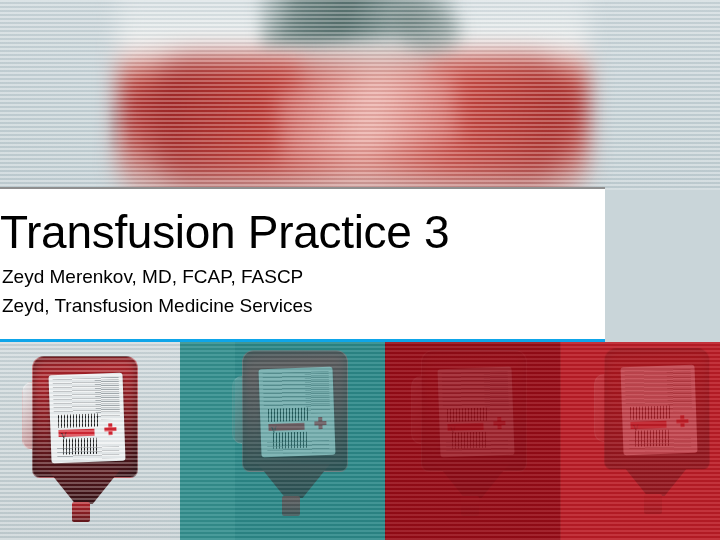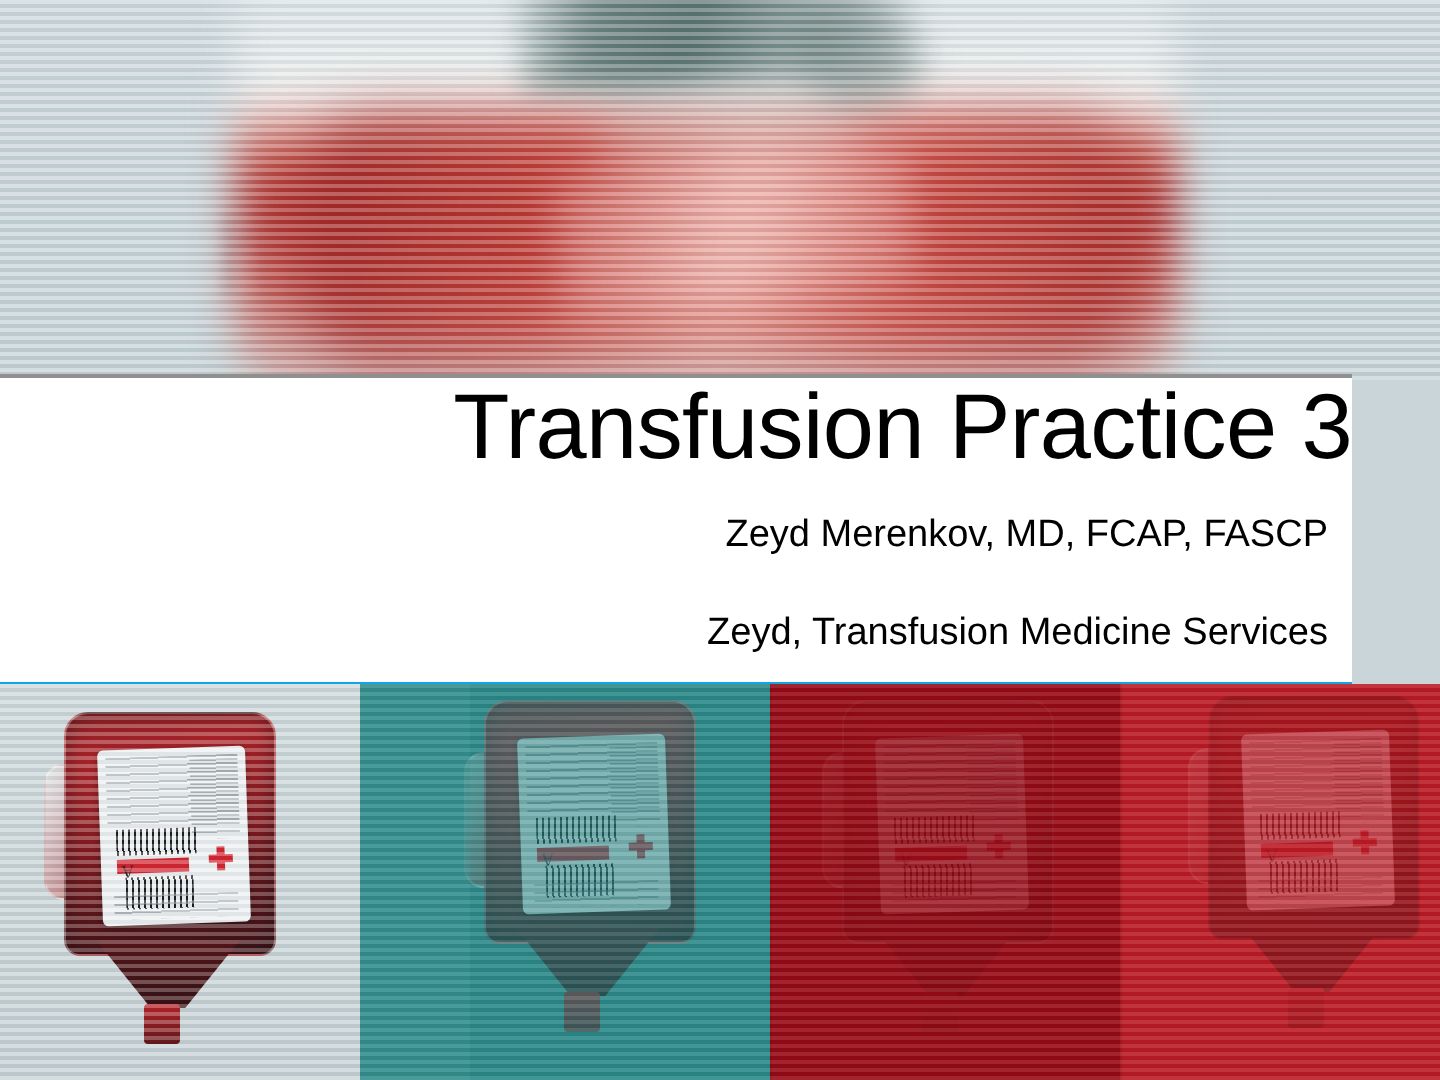--- a/index.html
+++ b/index.html
@@ -121,47 +121,47 @@
     background: rgba(252,251,249,0.9);
     filter: blur(9px);
     transform: rotate(-5deg);
   }
 
   
   .title-box {
     position: absolute;
     left: 0;
     top: 187px;
-    width: 676px;
+    width: 605px;
     height: 155px;
     background: #ffffff;
     border-top: 2px solid #8f8f8f;
-    border-bottom: 1px solid #0ea5e9;
+    border-bottom: 3px solid #0ea5e9;
     box-sizing: border-box;
     display: flex;
     flex-direction: column;
-    align-items: flex-end;
+    align-items: flex-start;
     justify-content: center;
   }
   .title-main {
     font-size: 46px;
     font-weight: 400;
     color: #000000;
     line-height: 1.05;
     letter-spacing: -0.3px;
     margin: 0 0 6px 0;
     text-align: center;
   }
   .title-sub {
     font-size: 19px;
     font-weight: 400;
     color: #000;
     line-height: 1.32;
     text-align: center;
-    margin: 12px;
+    margin: 2px;
   }
 
   
   .strip {
     position: absolute;
     left: 0;
     top: 342px;
     width: 720px;
     height: 198px;
     overflow: hidden;

